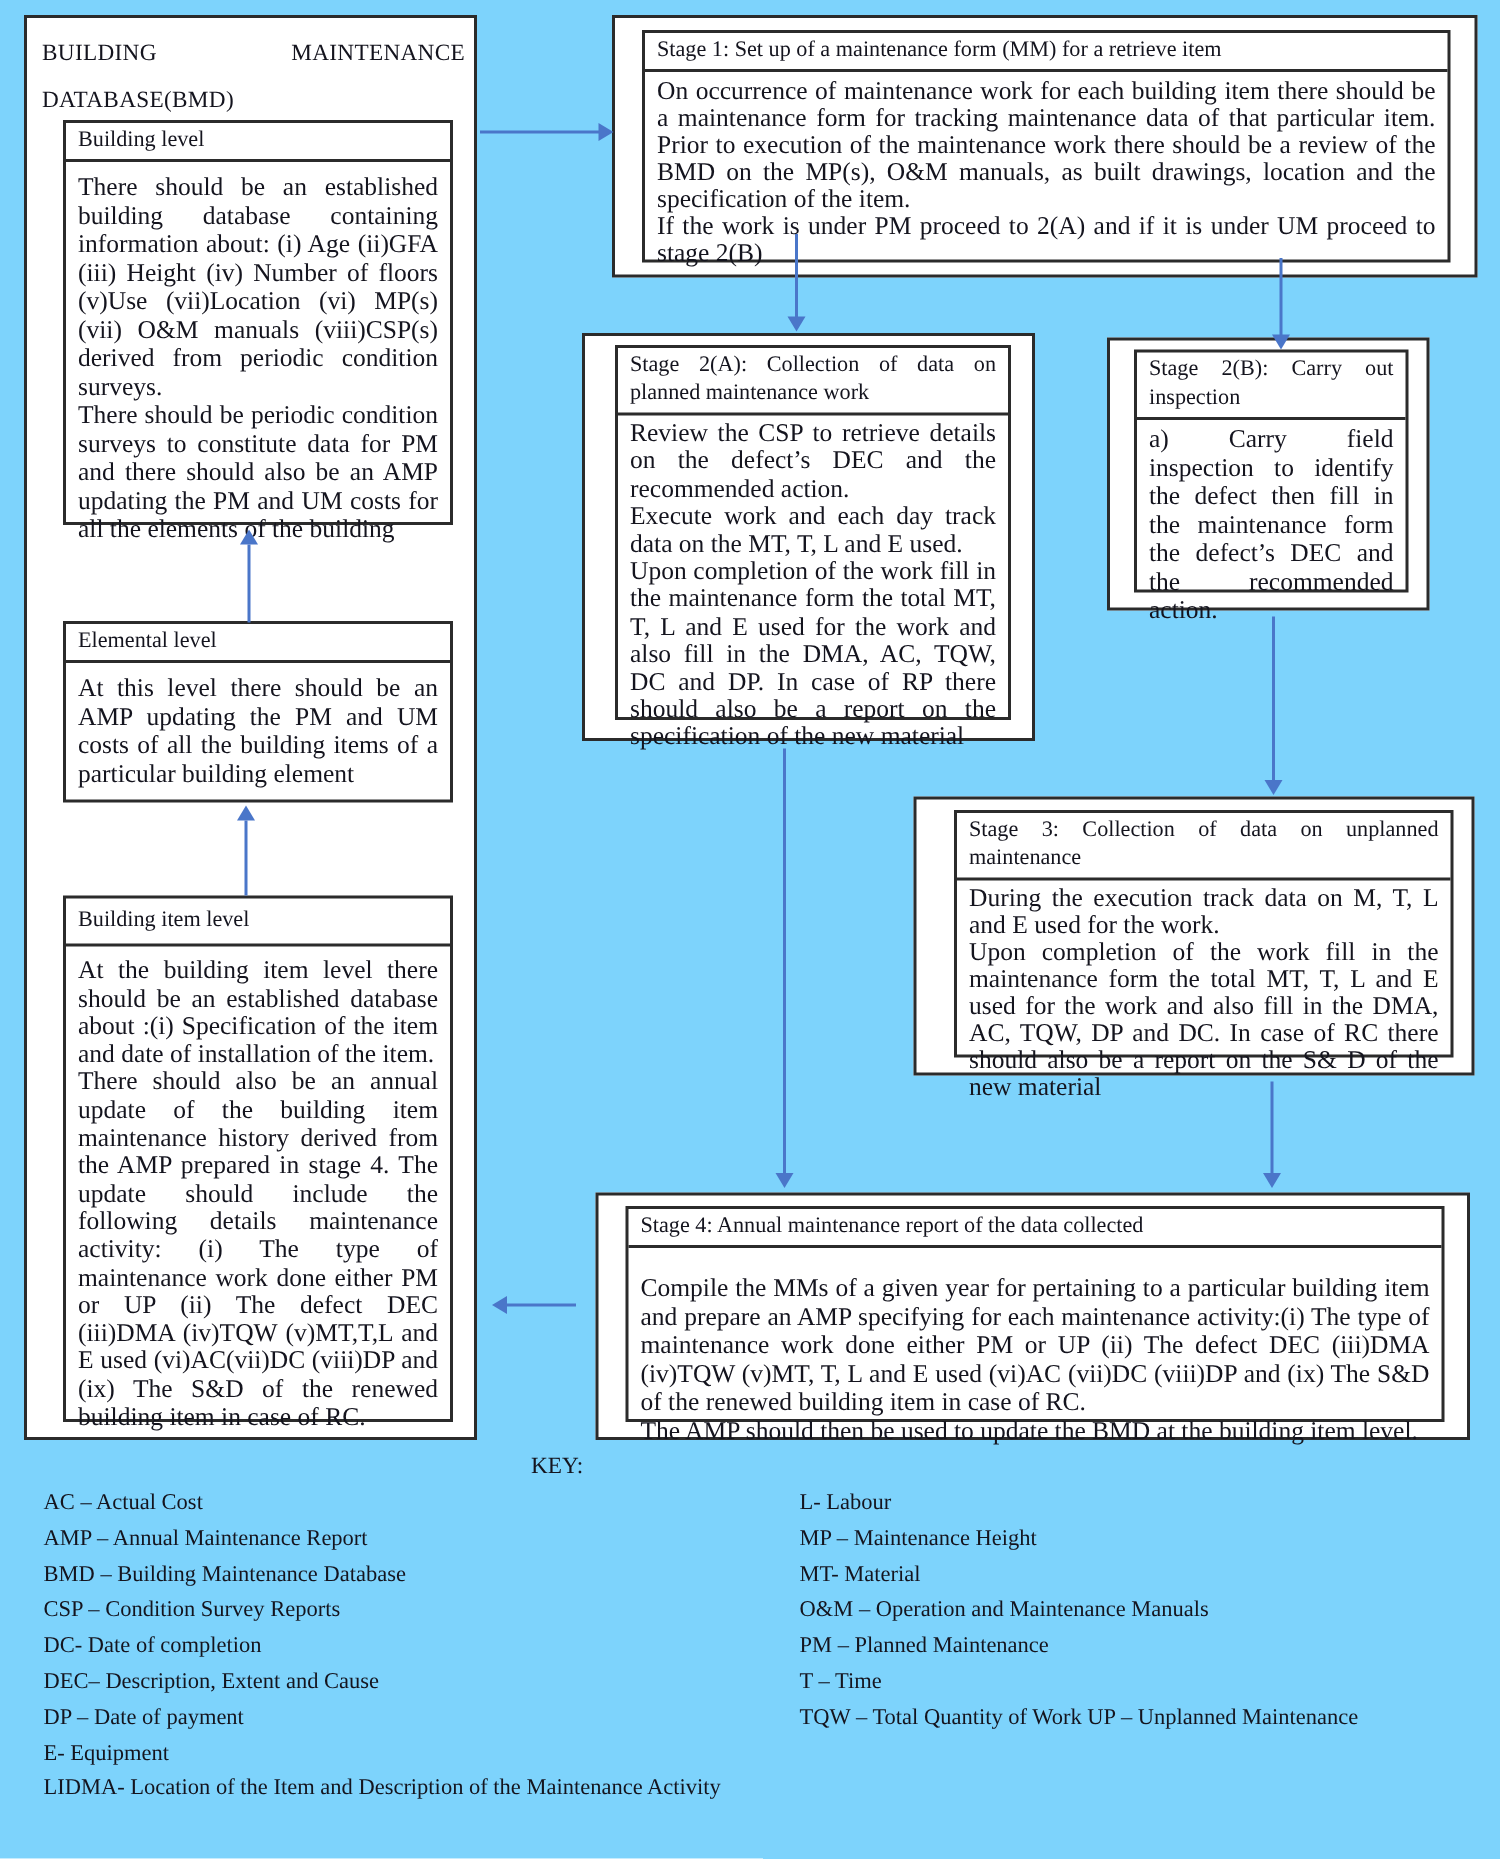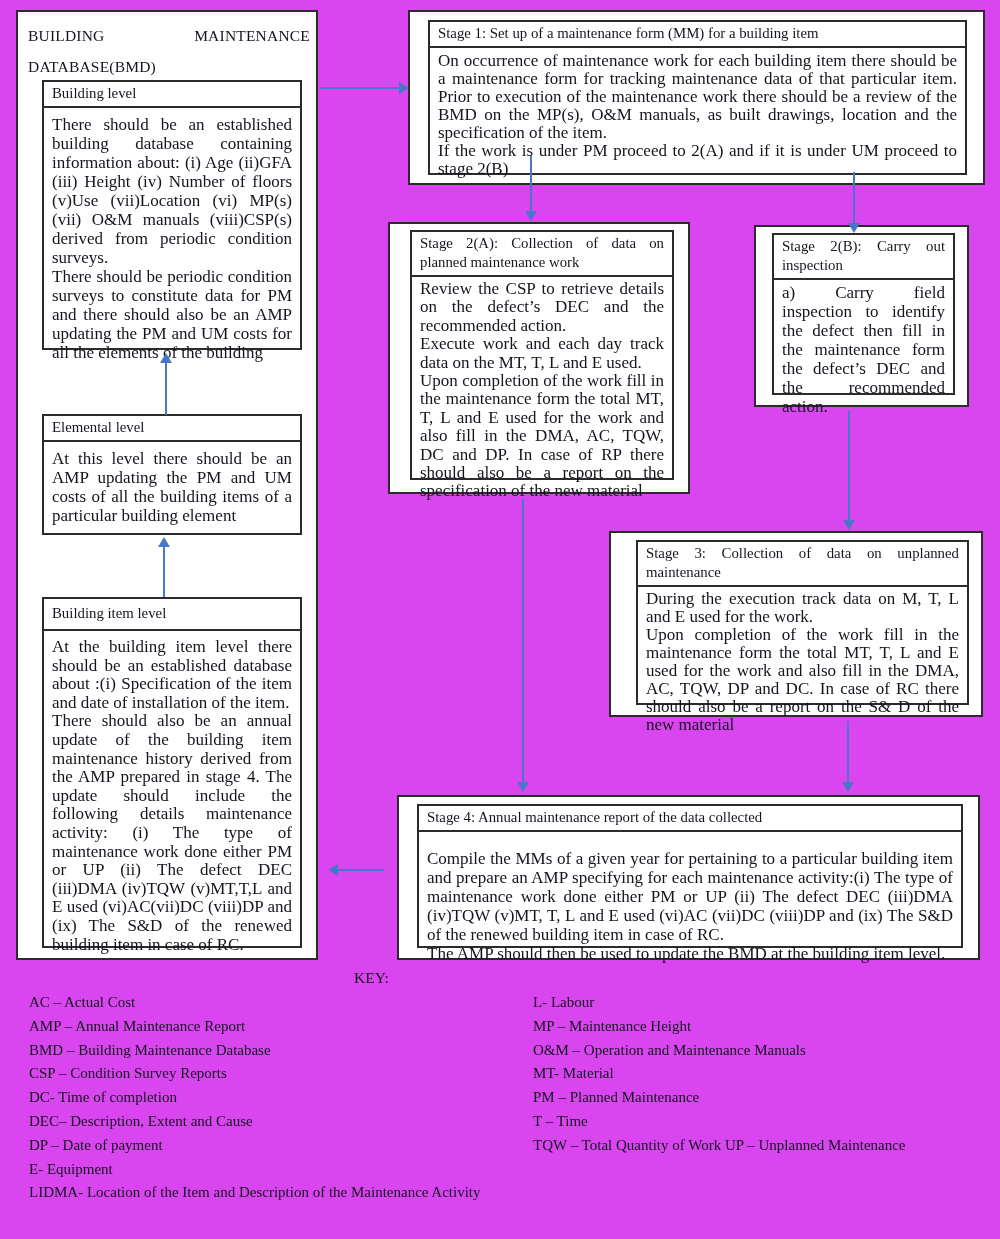--- a/index.html
+++ b/index.html
@@ -1,17 +1,17 @@
 <!DOCTYPE html>
 <html><head>
 <meta charset="utf-8">
 <style>
   html,body{margin:0;padding:0;background:#ffffff;}
   #canvas{
-    position:relative;width:1000px;height:1239px;background:#d946ef;
+    position:relative;width:1000px;height:1239px;background:#7dd3fc;
     font-family:"Liberation Serif", serif;color:#14141e;overflow:hidden;
   }
   .abs{position:absolute;}
   .outerbox{position:absolute;border:2px solid #2b2b2b;background:#ffffff;}
   .panel{position:absolute;border:2px solid #2b2b2b;background:#ffffff;}
   .panel .hdr{
     border-bottom:2px solid #2b2b2b;padding:2px 8px 3px 8px;
     font-size:14.8px;line-height:19px;text-align:justify;
   }
   .panel .bod{
@@ -52,36 +52,36 @@
   </div>
 
   <div class="panel" style="left:42px;top:597px;width:256px;height:347px;">
     <div class="hdr" style="padding-top:5px;padding-bottom:6px;">Building item level</div>
     <div class="bod" style="line-height:18.6px;">At the building item level there should be an established database about :(i) Specification of the item and date of installation of the item.
 There should also be an annual update of the building item maintenance history derived from the AMP prepared in stage 4. The update should include the following details maintenance activity: (i) The type of maintenance work done either PM or UP (ii) The defect DEC (iii)DMA (iv)TQW (v)MT,T,L and E used (vi)AC(vii)DC (viii)DP and (ix) The S&amp;D of the renewed building item in case of RC.</div>
   </div>
 
   <div class="outerbox" style="left:408px;top:10px;width:573px;height:171px;">
     <div class="panel" style="left:18px;top:8px;right:16px;bottom:8px;">
-      <div class="hdr">Stage 1: Set up of a maintenance form (MM) for a building item</div>
+      <div class="hdr">Stage 1: Set up of a maintenance form (MM) for a retrieve item</div>
       <div class="bod" style="line-height:18px;padding-top:4px;">On occurrence of maintenance work for each building item there should be a maintenance form for tracking maintenance data of that particular item. Prior to execution of the maintenance work there should be a review of the BMD on the MP(s), O&amp;M manuals, as built drawings, location and the specification of the item.
 If the work is under PM proceed to 2(A) and if it is under UM proceed to stage 2(B)</div>
     </div>
   </div>
 
   <div class="outerbox" style="left:388px;top:222px;width:298px;height:268px;">
     <div class="panel" style="left:20px;top:6px;right:14px;bottom:12px;">
       <div class="hdr">Stage 2(A): Collection of data on planned maintenance work</div>
       <div class="bod" style="line-height:18.4px;padding-top:3px;">Review the CSP to retrieve details on the defect’s DEC and the recommended action.
 Execute work and each day track data on the MT, T, L and E used.
 Upon completion of the work fill in the maintenance form the total MT, T, L and E used for the work and also fill in the DMA, AC, TQW, DC and DP. In case of RP there should also be a report on the specification of the new material</div>
     </div>
   </div>
 
-  <div class="outerbox" style="left:738px;top:225px;width:211px;height:178px;margin-left:16px;">
+  <div class="outerbox" style="left:738px;top:225px;width:211px;height:178px;">
     <div class="panel" style="left:16px;top:6px;right:12px;bottom:10px;">
       <div class="hdr">Stage 2(B): Carry out inspection</div>
       <div class="bod" style="padding-top:3px;">a) Carry field inspection to identify the defect then fill in the maintenance form the defect’s DEC and the recommended action.</div>
     </div>
   </div>
 
   <div class="outerbox" style="left:593px;top:531px;width:370px;height:182px;margin-left:16px;">
     <div class="panel" style="left:25px;top:7px;right:12px;bottom:10px;">
       <div class="hdr">Stage 3: Collection of data on unplanned maintenance</div>
       <div class="bod" style="line-height:18px;padding-top:3px;">During the execution track data on M, T, L and E used for the work.
@@ -142,30 +142,30 @@
     <div class="ah ah-left" style="left:328px;top:864px;"></div>
   </div>
 
   <div class="abs keytitle" style="left:354px;top:969px;">KEY:</div>
 
   <div class="abs keycol" style="left:29px;top:991px;width:458px;">
     <span class="kitem">AC – Actual Cost</span>
     <span class="kitem">AMP – Annual Maintenance Report</span>
     <span class="kitem">BMD – Building Maintenance Database</span>
     <span class="kitem">CSP – Condition Survey Reports</span>
-    <span class="kitem">DC- Time of completion</span>
+    <span class="kitem">DC- Date of completion</span>
     <span class="kitem">DEC– Description, Extent and Cause</span>
     <span class="kitem">DP – Date of payment</span>
     <span class="kitem">E- Equipment</span>
     <span class="kitem">LIDMA- Location of the Item and Description of the Maintenance Activity</span>
   </div>
 
   <div class="abs keycol" style="left:533px;top:991px;width:460px;">
     <span class="kitem">L- Labour</span>
     <span class="kitem">MP – Maintenance Height</span>
+    <span class="kitem">MT- Material</span>
     <span class="kitem">O&amp;M – Operation and Maintenance Manuals</span>
-    <span class="kitem">MT- Material</span>
     <span class="kitem">PM – Planned Maintenance</span>
     <span class="kitem">T – Time</span>
     <span class="kitem">TQW – Total Quantity of Work UP – Unplanned Maintenance</span>
   </div>
 
 </div>
 
 </body></html>

